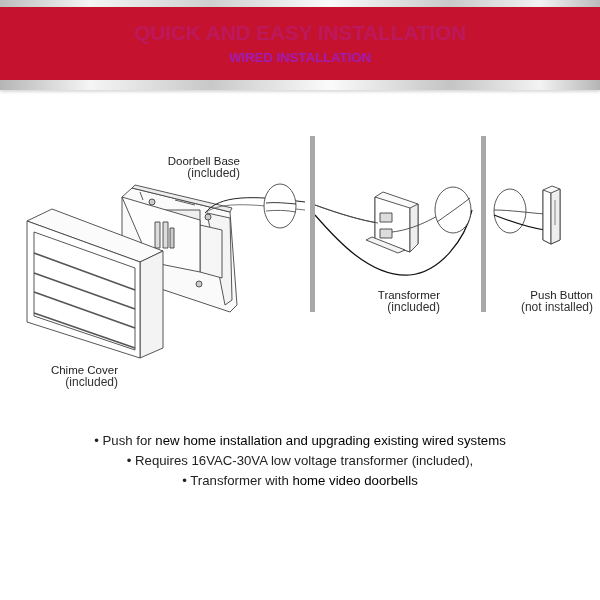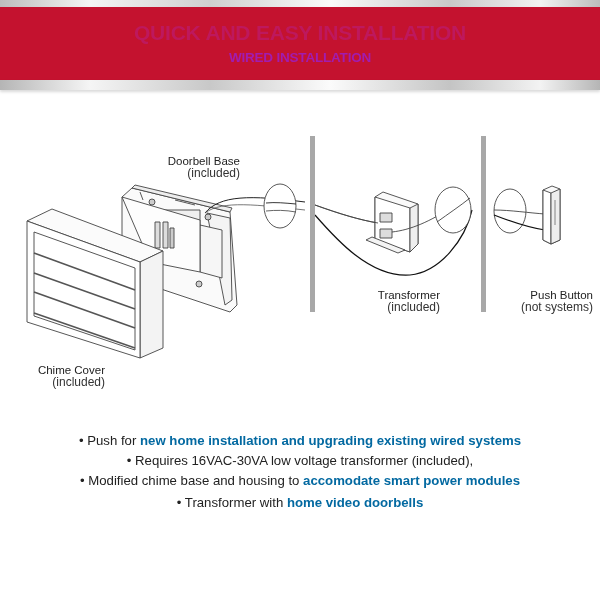--- a/index.html
+++ b/index.html
@@ -12,21 +12,21 @@
     background:linear-gradient(90deg,#b5b5b5 0%,#f5f5f5 15%,#c8c8c8 35%,#fbfbfb 55%,#c4c4c4 75%,#f3f3f3 90%,#b5b5b5 100%);
     box-shadow:0 2px 3px rgba(0,0,0,0.15); }
   .title { position:absolute; left:0; top:21px; width:600px; text-align:center; color:#be185d; font-weight:bold; font-size:21px; letter-spacing:-0.2px; }
   .subtitle { position:absolute; left:0; top:50px; width:600px; text-align:center; color:#a21caf; font-weight:bold; font-size:13.5px; letter-spacing:-0.2px; }
   .label { position:absolute; text-align:right; font-size:11.5px; color:#222; line-height:12px; }
   .label .sub { font-size:12px; color:#333; display:block; }
   .divider { position:absolute; top:136px; width:5px; height:176px; background:#a8a8a8; }
   .bullets { position:absolute; left:0; top:430px; width:600px; text-align:center; font-size:13.2px; color:#222; }
   .bullets .line { height:22px; line-height:22px; white-space:nowrap; }
   .bullets .line.tight { height:18px; line-height:18px; }
-  .bullets b { font-weight:bold; color:#0369a1; }
+  .bullets b { font-weight:normal; color:#000000; }
   svg.diagram { position:absolute; left:0; top:0; }
 </style>
 </head>
 <body>
 
 <div class="banner">
   <div class="silver-top"></div>
   <div class="red"></div>
   <div class="silver-bot"></div>
   <div class="title">QUICK AND EASY INSTALLATION</div>
@@ -97,43 +97,39 @@
   </g>
 </svg>
 
 <div class="divider" style="left:310px;"></div>
 <div class="divider" style="left:481px;"></div>
 
 <div class="label" style="left:120px; top:155px; width:120px;">
   <span>Doorbell Base</span>
   <span class="sub">(included)</span>
 </div>
-<div class="label" style="left:15px; top:364px; width:90px;">
+<div class="label" style="left:28px; top:364px; width:90px;">
   <span>Chime Cover</span>
   <span class="sub">(included)</span>
 </div>
 <div class="label" style="left:350px; top:289px; width:90px;">
   <span>Transformer</span>
   <span class="sub">(included)</span>
 </div>
 <div class="label" style="left:493px; top:289px; width:100px;">
   <span>Push Button</span>
-  <span class="sub">(not systems)</span>
+  <span class="sub">(not installed)</span>
 </div>
 
 <div class="bullets">
   <div class="line">
     <span>•</span>
     <span>Push for </span><b>new home installation and upgrading existing wired systems</b>
   </div>
   <div class="line tight">
     <span>•</span>
     <span>Requires 16VAC-30VA low voltage transformer (included),</span>
   </div>
   <div class="line">
     <span>•</span>
-    <span>Modified chime base and housing to </span><b>accomodate smart power modules</b>
-  </div>
-  <div class="line">
-    <span>•</span>
     <span>Transformer with </span><b>home video doorbells</b>
   </div>
 </div>
 
 </body></html>

